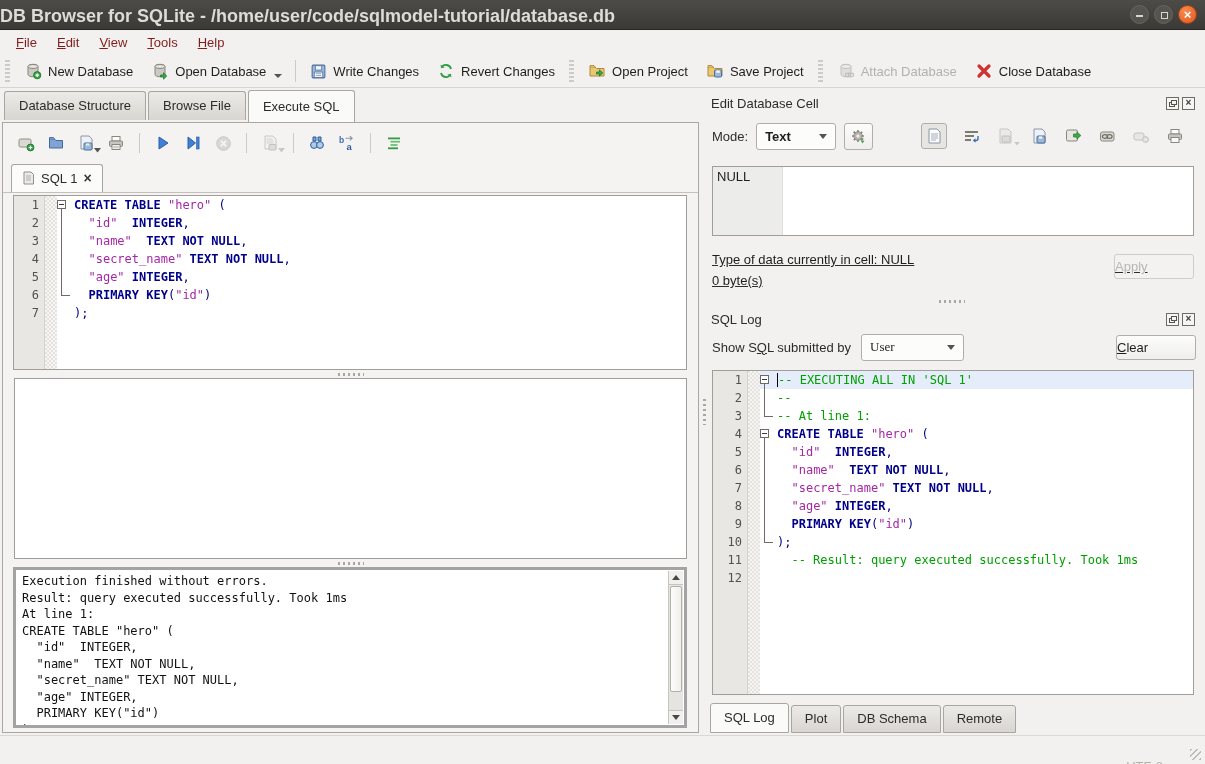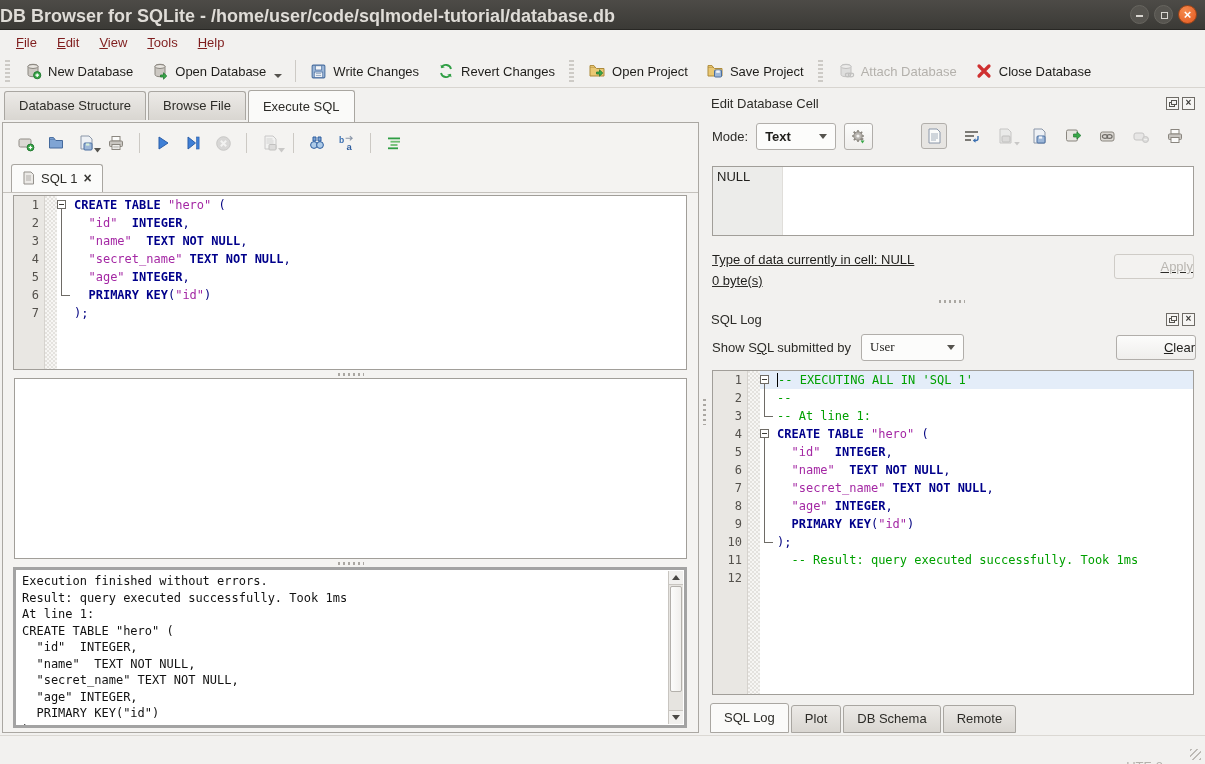--- a/index.html
+++ b/index.html
@@ -126,21 +126,21 @@
   .ci { width:20px; height:20px; display:flex; align-items:center; justify-content:center; }
   .ci.pressed { border:1px solid #b1aeaa; border-radius:3px; background:#e7e5e2; width:26px; height:26px; }
 
   .cell-box { height:70px; margin:12px 2px 0 4px; border:1px solid #a19e99; background:#fff; display:flex; }
   .cell-null-col { width:70px; background:#ececea; border-right:1px solid #e0deda; padding:2px 0 0 4px;
     font-size:13px; color:#1f1e1b; }
   .cell-info { display:flex; margin:16px 2px 0 4px;text-decoration:underline; }
   .cell-info-texts { flex:1; }
   .cell-info-texts div { margin-bottom:6px; color:#1f1e1b; }
   .btn { border:1px solid #b1aeaa; border-radius:3px; background:linear-gradient(#fcfcfb,#efeeec);
-    padding:4px 0; width:80px; text-align:right; color:#1f1e1b; }
+    padding:4px 0; width:80px; text-align:left; color:#1f1e1b; }
   .btn.disabled { color:#b9b6b1; border-color:#cfccc7; background:#f3f2f0; }
   .apply-btn { align-self:flex-start; margin-top:2px; }
 
   .rsplit { height:14px; display:flex; align-items:center; justify-content:center; }
   .filter-row { height:34px; display:flex; align-items:center; gap:10px; padding-left:4px; margin-bottom:6px; }
   .filter-row .spacer { flex:1; }
   .u { text-decoration:underline; }
   .log-pane { flex:1; margin:0 2px 0 4px; --gw:35px; }
   .bottom-tabs { height:30px; display:flex; align-items:flex-end; gap:2px; padding-left:2px; margin-top:8px; }
   .btab { padding:5px 13px 6px; border:1px solid #a9a6a1; border-radius:3px 3px 0 0;

